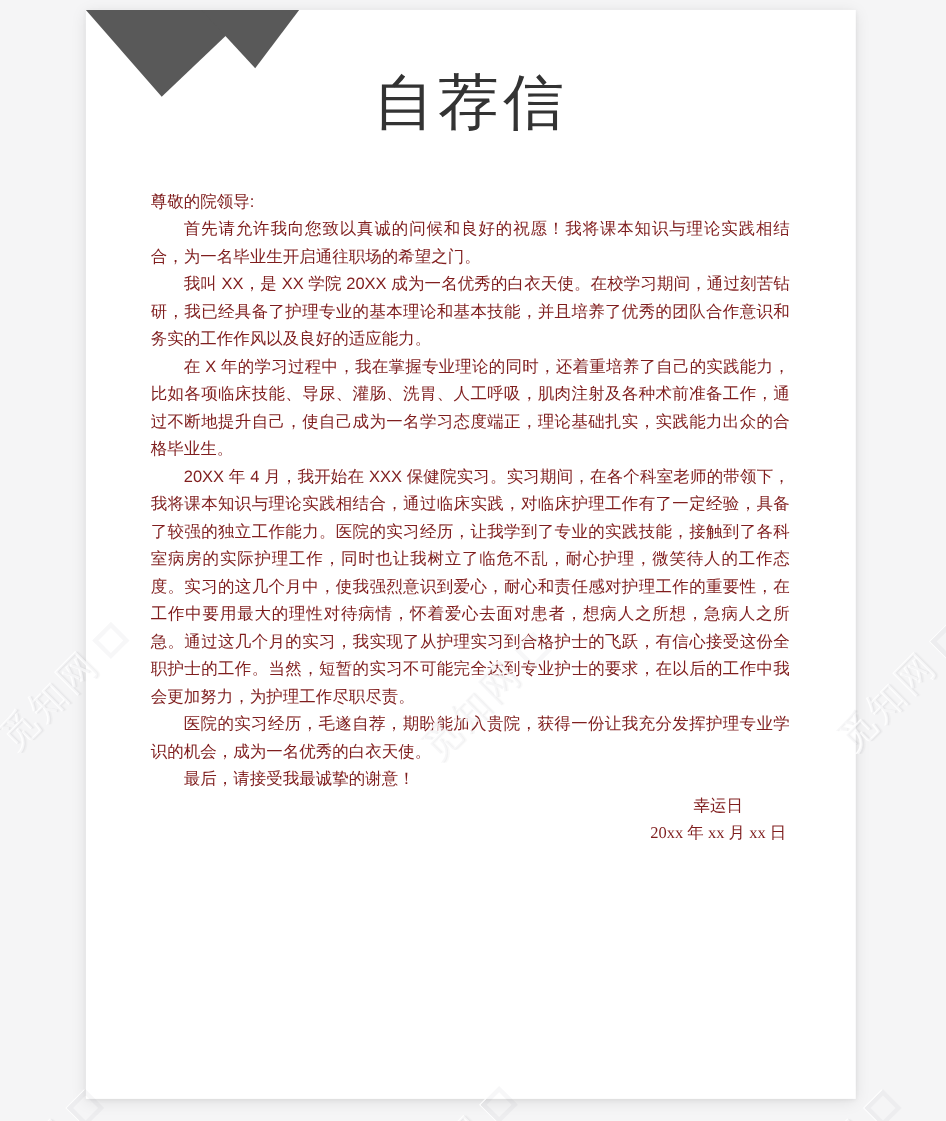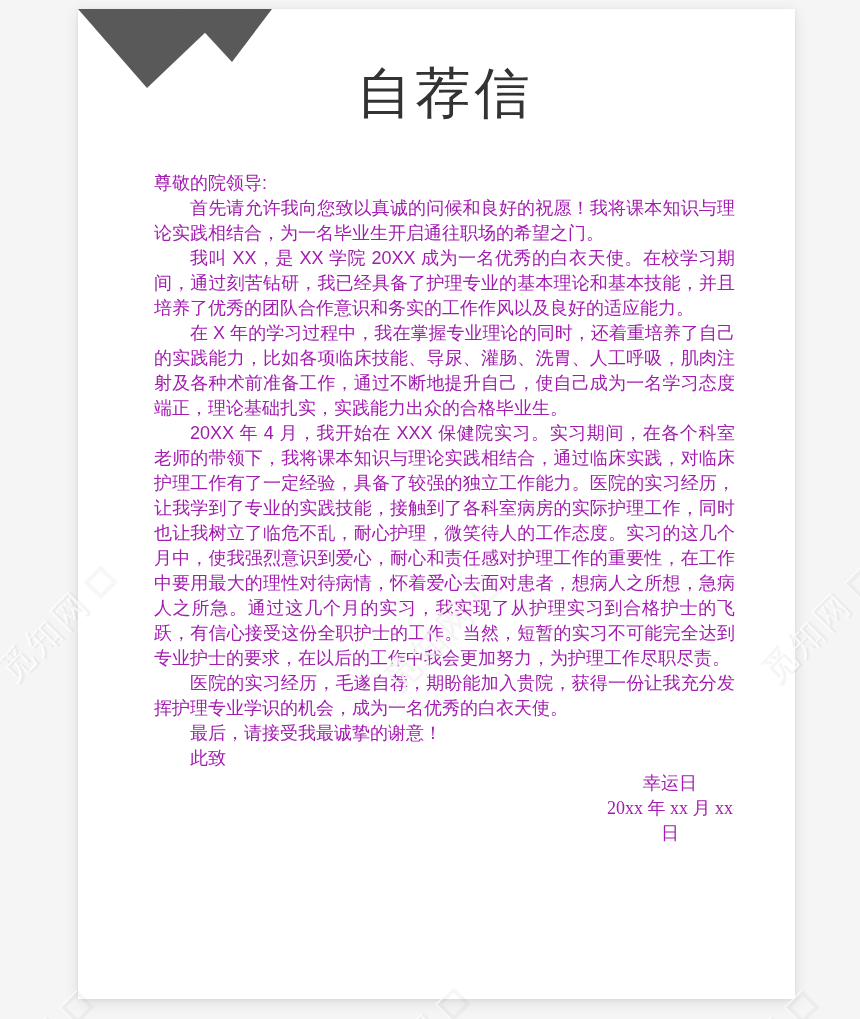--- a/index.html
+++ b/index.html
@@ -9,41 +9,40 @@
     overflow: hidden;
     background: #f5f5f6;
     font-family: "Liberation Sans", "DejaVu Sans", sans-serif;
   }
   .paper {
     position: absolute;
     left: 78px; top: 9px;
     width: 700px; height: 990px;
     background: #ffffff;
     box-shadow: 0 3px 14px rgba(0,0,0,0.10), 0 1px 4px rgba(0,0,0,0.06);
-    padding-left: 17px;
   }
   .ribbon {
     position: absolute;
     top: 0; left: 0;
     display: block;
   }
   .title {
     margin: 53px 0 0 0;
     text-align: center;
     font-size: 55px;
     line-height: 63px;
     font-weight: 400;
     letter-spacing: 4px;
     color: #333333;
   }
   .letter-body {
     margin: 46px 60px 0 59px;
-    font-size: 18px;
+    font-size: 15px;
     line-height: 25px;
-    color: #a21caf;
+    color: #7f1d1d;
     text-align: justify;
   }
   .letter-body p {
     margin: 0;
     text-indent: 2em;
   }
   .letter-body p.no-indent { text-indent: 0; }
   .letter-body p.gap-before { }
   .signature {
     width: 130px;
@@ -96,21 +95,20 @@
   <h1 class="title">自荐信</h1>
 
   <div class="letter-body">
     <p class="no-indent">尊敬的院领导:</p>
     <p>首先请允许我向您致以真诚的问候和良好的祝愿！我将课本知识与理论实践相结合，为一名毕业生开启通往职场的希望之门。</p>
     <p>我叫 XX，是 XX 学院 20XX 成为一名优秀的白衣天使。在校学习期间，通过刻苦钻研，我已经具备了护理专业的基本理论和基本技能，并且培养了优秀的团队合作意识和务实的工作作风以及良好的适应能力。</p>
     <p class="gap-before">在 X 年的学习过程中，我在掌握专业理论的同时，还着重培养了自己的实践能力，比如各项临床技能、导尿、灌肠、洗胃、人工呼吸，肌肉注射及各种术前准备工作，通过不断地提升自己，使自己成为一名学习态度端正，理论基础扎实，实践能力出众的合格毕业生。</p>
     <p>20XX 年 4 月，我开始在 XXX 保健院实习。实习期间，在各个科室老师的带领下，我将课本知识与理论实践相结合，通过临床实践，对临床护理工作有了一定经验，具备了较强的独立工作能力。医院的实习经历，让我学到了专业的实践技能，接触到了各科室病房的实际护理工作，同时也让我树立了临危不乱，耐心护理，微笑待人的工作态度。实习的这几个月中，使我强烈意识到爱心，耐心和责任感对护理工作的重要性，在工作中要用最大的理性对待病情，怀着爱心去面对患者，想病人之所想，急病人之所急。通过这几个月的实习，我实现了从护理实习到合格护士的飞跃，有信心接受这份全职护士的工作。当然，短暂的实习不可能完全达到专业护士的要求，在以后的工作中我会更加努力，为护理工作尽职尽责。</p>
     <p>医院的实习经历，毛遂自荐，期盼能加入贵院，获得一份让我充分发挥护理专业学识的机会，成为一名优秀的白衣天使。</p>
     <p>最后，请接受我最诚挚的谢意！</p>
-    <p>此致</p>
     <div class="signature">
       <p>幸运日</p>
       <p>20xx 年 xx 月 xx 日</p>
     </div>
   </div>
 
 </div>
 
 <div class="watermark wm1">
   <span class="wm-text">觅知网</span>

